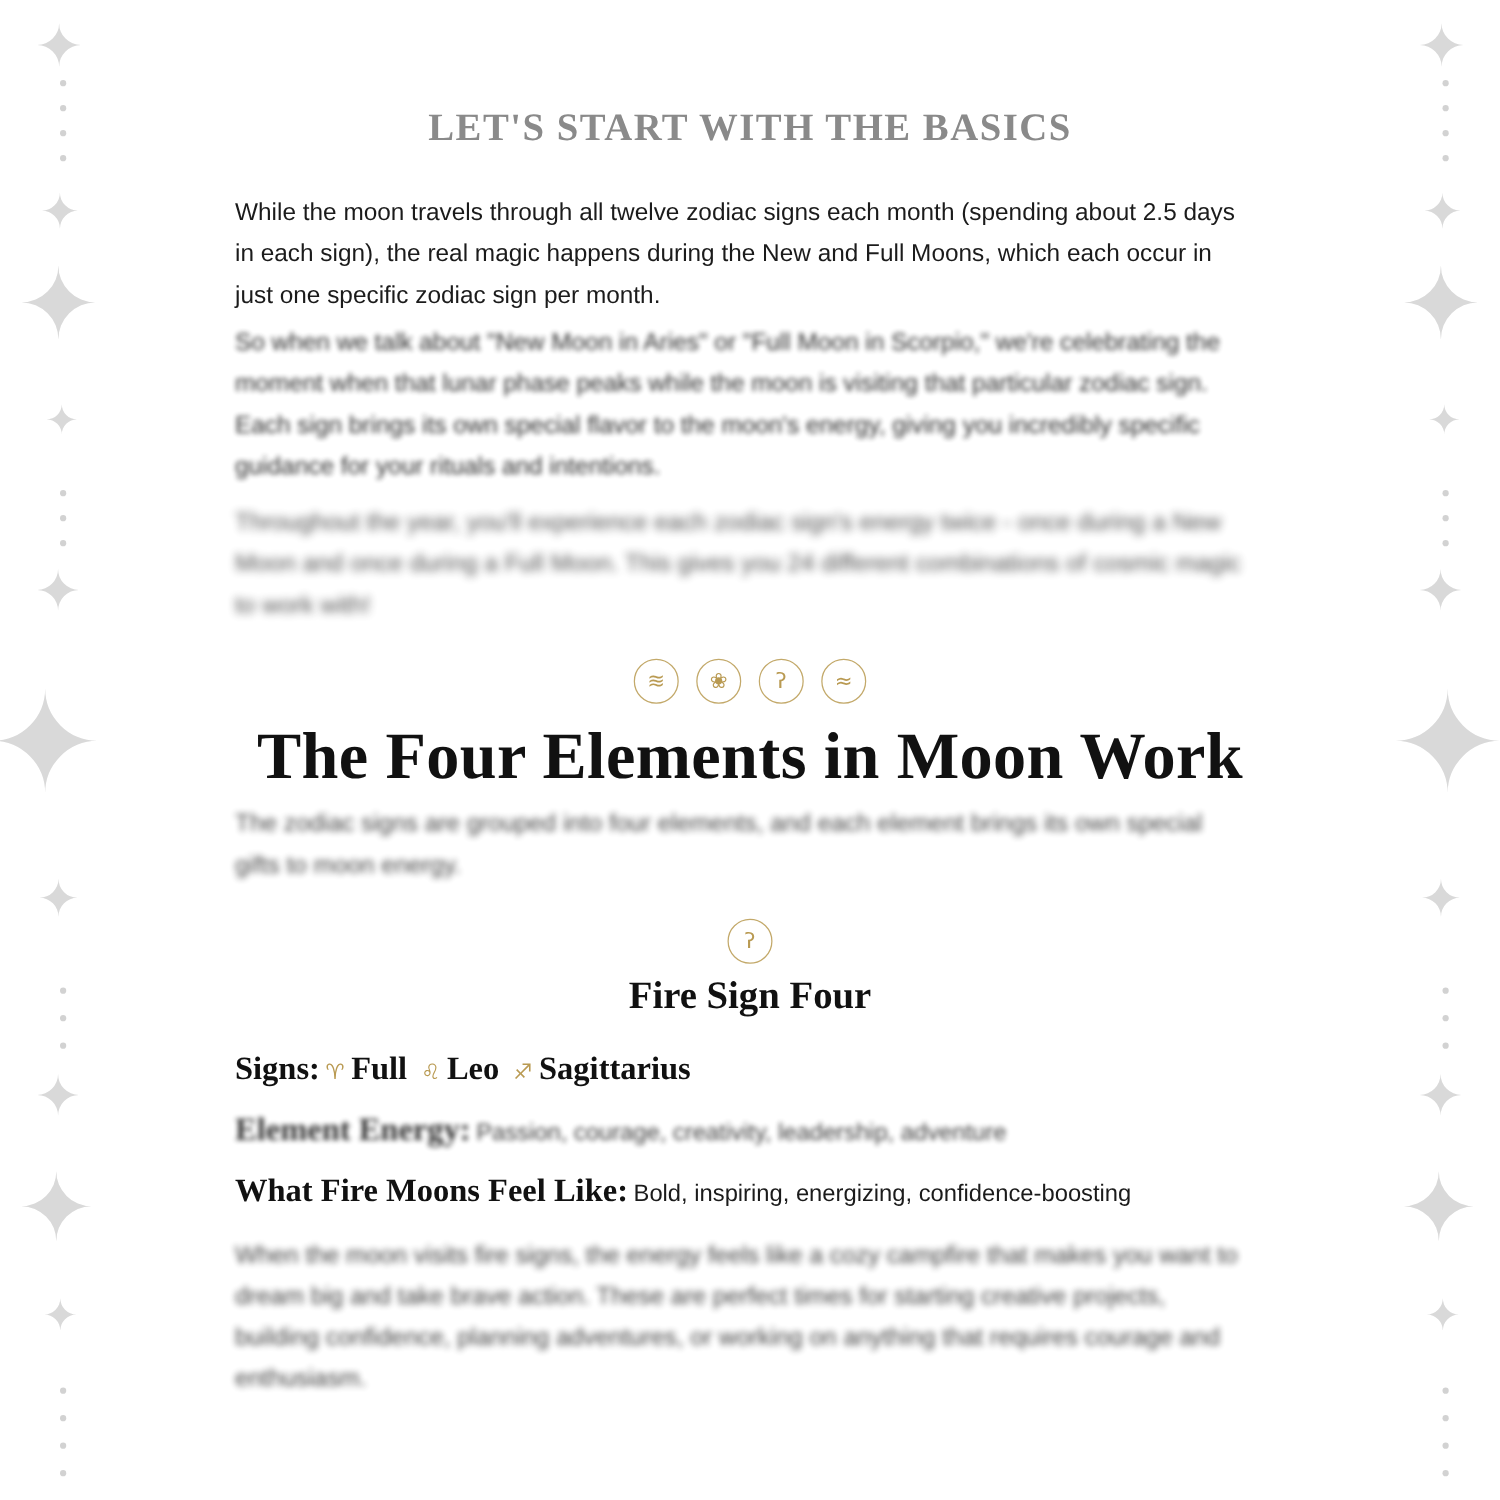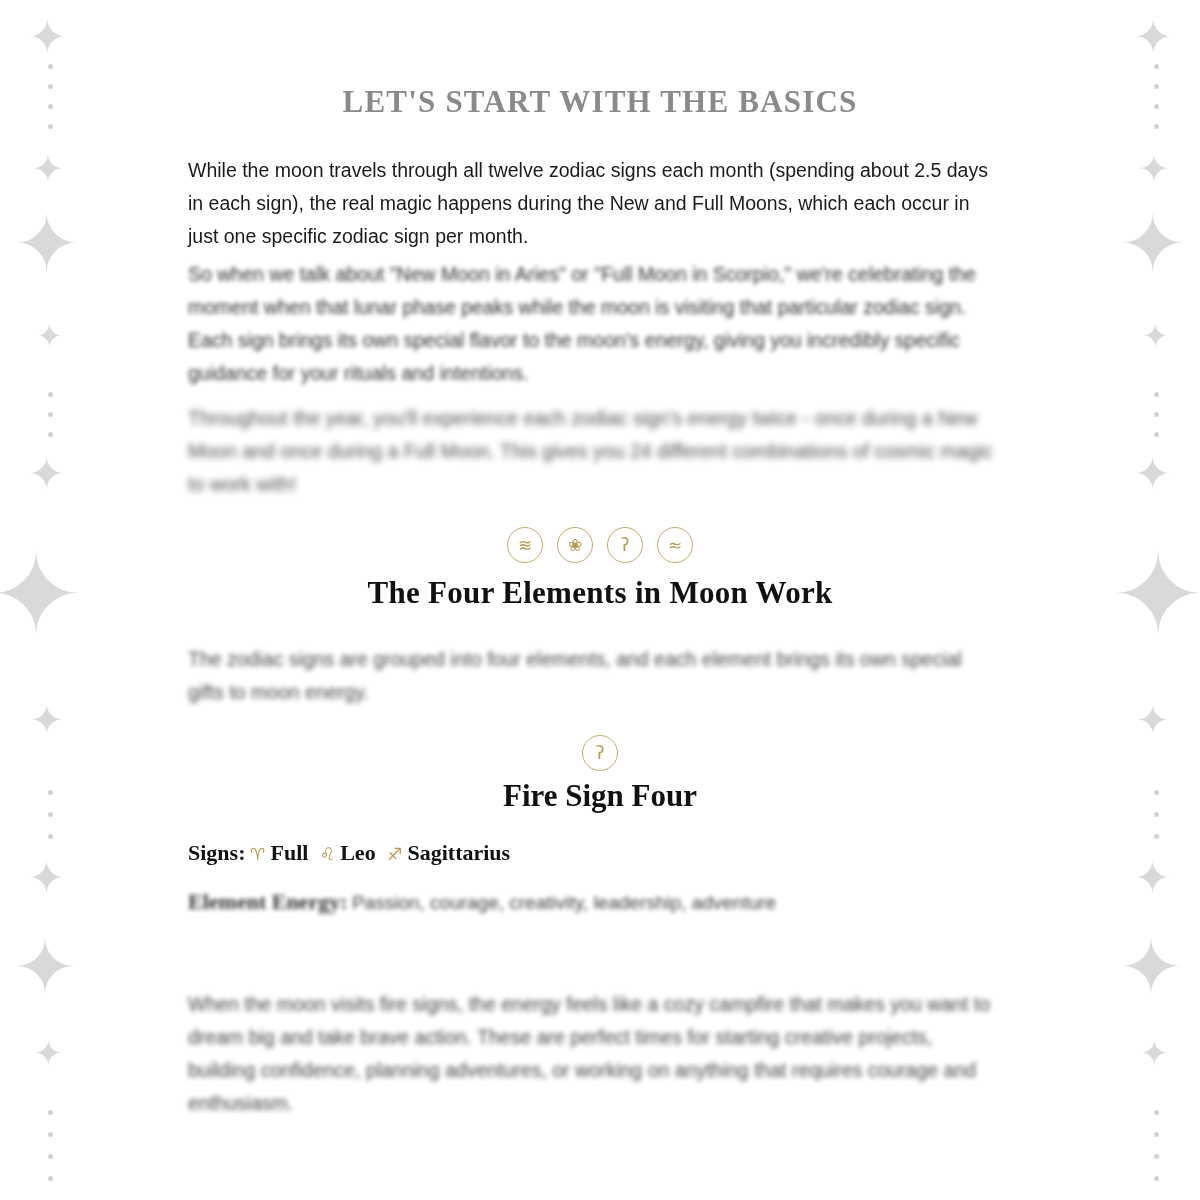--- a/index.html
+++ b/index.html
@@ -125,21 +125,21 @@
     font-weight: bold;
     color: #111111;
     text-align: center;
     margin: 0;
   }
   .h-four-elements {
     position: absolute;
     top: 575px;
     left: 0;
     width: 880px;
-    font-size: 31px;
+    font-size: 53px;
     letter-spacing: .3px;
   }
 
   .blur-3 {
     position: absolute;
     left: 28px;
     top: 643px;
     width: 780px;
     filter: blur(2.6px);
     opacity: .82;
@@ -163,21 +163,21 @@
   }
 
   .row {
     position: absolute;
     left: 28px;
     width: 820px;
   }
   .row b {
     font-family: "Liberation Serif", serif;
     font-weight: bold;
-    font-size: 22px;
+    font-size: 26px;
     color: #111;
   }
   .row .val {
     font-family: "Liberation Sans", sans-serif;
     font-size: 19px;
     color: #1b1b1b;
   }
 
   .r-signs { top: 840px; }
   .r-energy { top: 889px; filter: blur(2.3px); opacity: .85; }
@@ -301,16 +301,20 @@
       <span class="sign-item"><span class="glyph">♌</span> <b>Leo</b></span>
       <span class="sign-item"><span class="glyph">♐</span> <b>Sagittarius</b></span>
     </span>
   </div>
 
   <div class="row r-energy">
     <b>Element Energy:</b>
     <span class="val">Passion, courage, creativity, leadership, adventure</span>
   </div>
 
+  <div class="row r-feel">
+    <b>What Fire Moons Feel Like:</b>
+    <span class="val">Bold, inspiring, energizing, confidence-boosting</span>
+  </div>
 
   <p class="body-text blur-4">When the moon visits fire signs, the energy feels like a cozy campfire that makes you want to dream big and take brave action. These are perfect times for starting creative projects, building confidence, planning adventures, or working on anything that requires courage and enthusiasm.</p>
 
 </div>
 
 </body></html>

